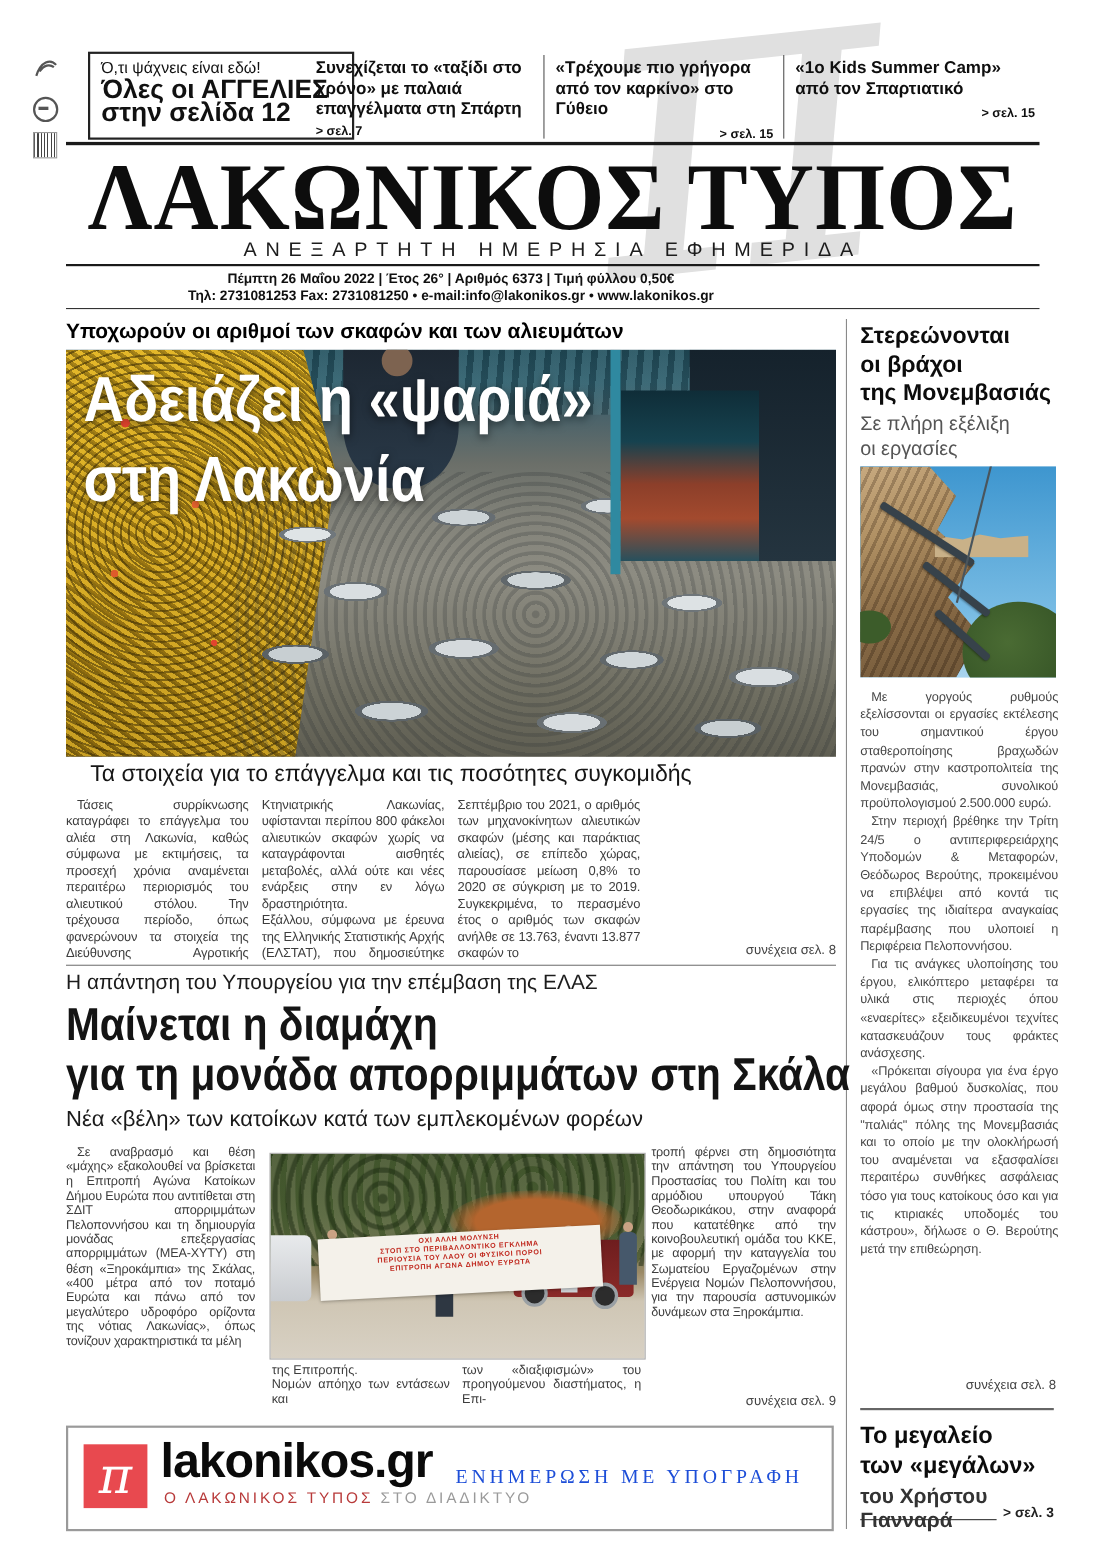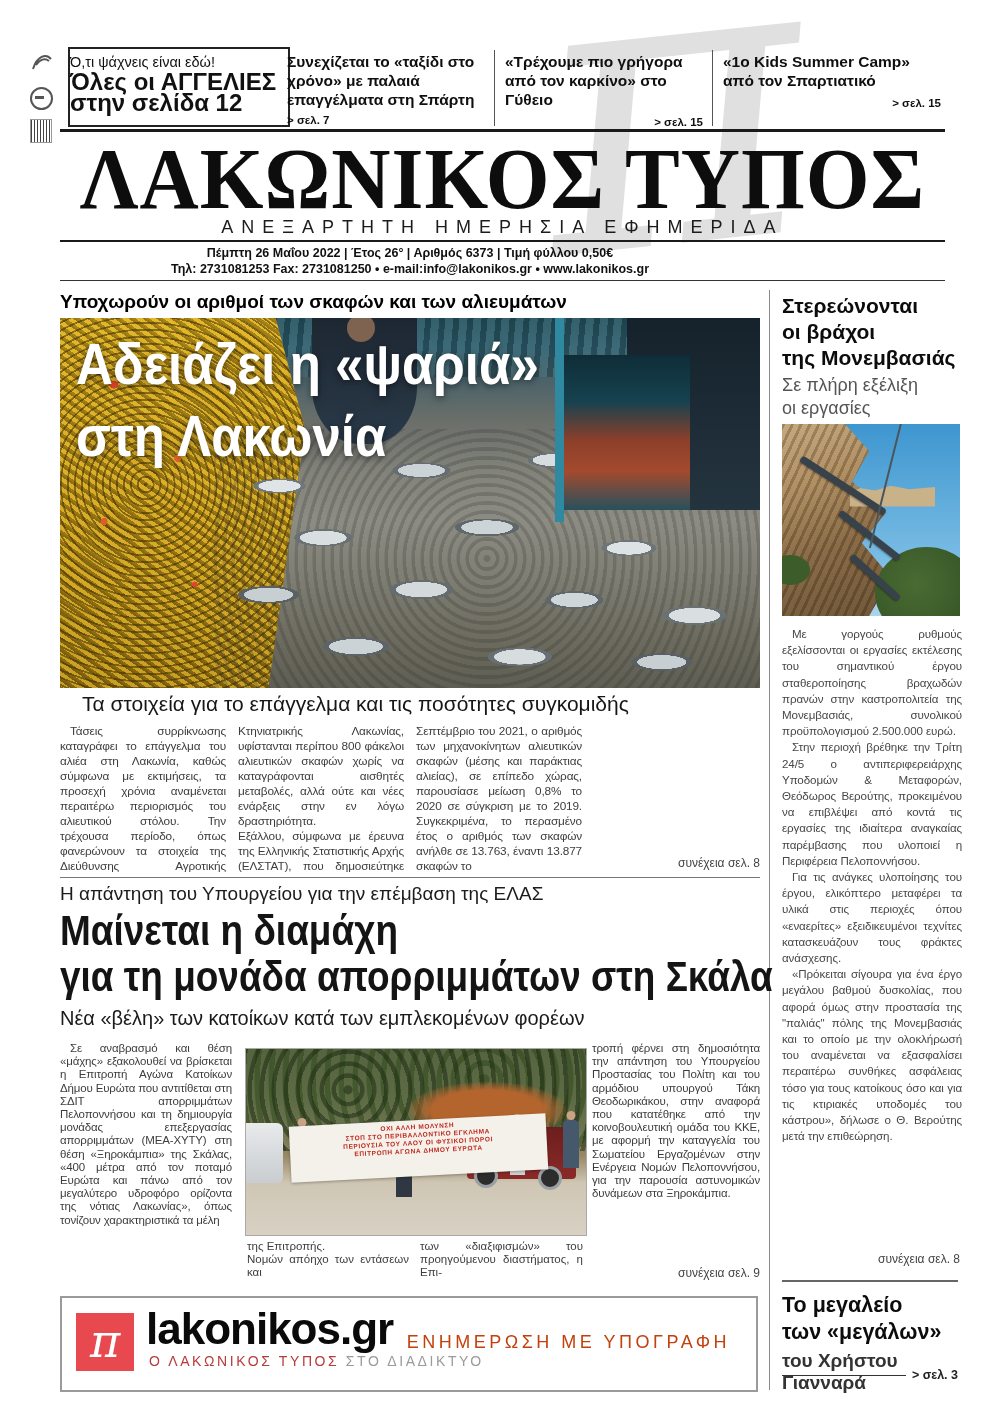--- a/index.html
+++ b/index.html
@@ -12,21 +12,21 @@
             font-size:400px;line-height:1;color:#e0e0e0;transform:rotate(-6deg);}
 
   
   #edge{left:30px;top:50px;width:28px;}
   #edge .mark{margin-bottom:9px;color:#555;}
   #stamp{width:19px;height:19px;border:2px solid #555;border-radius:50%;position:relative;}
   #stamp:after{content:"";position:absolute;left:3px;top:7px;width:9px;height:3px;background:#555;}
   #barcode{width:20px;height:22px;background:repeating-linear-gradient(90deg,#444 0 1px,transparent 1px 3px);border:1px solid #999;}
 
   
-  #classifieds{left:68px;top:47px;width:218px;height:66px;border:2px solid #222;background:#fff;padding:5px 0;}
+  #classifieds{left:80px;top:47px;width:218px;height:66px;border:2px solid #222;background:#fff;padding:5px 10px;}
   #classifieds .c1{font-size:14.5px;color:#111;margin-bottom:1px;}
   #classifieds .c2{font-size:24px;font-weight:bold;line-height:21px;}
   .teaser{font-weight:bold;font-size:15.5px;line-height:19px;color:#0f0f0f;}
   #teaser1{left:287px;top:52px;width:198px;}
   #teaser2{left:505px;top:52px;width:198px;}
   #teaser3{left:723px;top:52px;width:218px;}
   .teaser .pg{font-size:11.5px;font-weight:bold;}
   #teaser2 .pg,#teaser3 .pg{display:block;text-align:right;margin-top:4px;}
   .vsep{width:1px;height:76px;background:#555;top:50px;}
   #sep1{left:494px;} #sep2{left:712px;}
@@ -137,21 +137,21 @@
   #fg5{right:2%;top:38%;width:16px;height:48px;background:#46586b;}
 
   
   #footer-box{left:60px;top:1296px;width:694px;height:92px;border:2px solid #9a9a9a;background:#fff;}
   #footer-box > *{position:absolute;}
   #logo-square{left:14px;top:15px;width:58px;height:58px;background:#e8494f;color:#fff;
      font-family:"DejaVu Serif",serif;font-style:italic;font-size:46px;line-height:56px;text-align:center;}
   #site-name{left:84px;top:6px;font-size:44px;font-weight:bold;letter-spacing:-1px;color:#0a0a0a;}
   #site-tagline{left:87px;top:55px;font-size:14px;letter-spacing:2.6px;}
   #site-tagline .t1{color:#b83a3a;} #site-tagline .t2{color:#9a9a9a;}
-  #slogan{right:26px;top:34px;font-size:18px;letter-spacing:3.5px;color:#c2410c;}
+  #slogan{right:26px;top:34px;font-size:18px;letter-spacing:3.5px;color:#1d4ed8;font-family:Liberation Serif, serif;}
 
   
   #sb-title{left:782px;top:293px;width:180px;font-size:21px;font-weight:bold;line-height:26px;
       white-space:pre-line;color:#0c0c0c;}
   #sb-sub{left:782px;top:374px;width:180px;font-size:18px;line-height:23px;color:#555;white-space:pre-line;}
   #mv-photo{left:782px;top:424px;width:178px;height:192px;overflow:hidden;
       background:linear-gradient(180deg,#3e96cf 0%,#79bce4 70%,#a9d4ee 100%);}
   #mv-photo > div{position:absolute;}
   #mv-cliff{left:0;top:0;width:68%;height:100%;
       background:linear-gradient(160deg,#c7a97f 0%,#b09063 30%,#8a6c47 60%,#6f5638 100%),
@@ -170,21 +170,21 @@
   #cable{left:58%;top:-4%;width:2px;height:70%;background:#4a555c;transform:rotate(14deg);}
 
   #sb-body{left:782px;top:626px;width:180px;height:622px;overflow:hidden;font-size:11.6px;
       line-height:16.2px;color:#474747;text-align:justify;letter-spacing:-0.1px;}
   #sb-body p{margin:0;text-indent:10px;}
   #sb-cont{left:782px;top:1252px;width:178px;text-align:right;font-size:12px;color:#444;}
   #sb-rule{left:782px;top:1280px;width:176px;height:2px;background:#666;}
   #sb2-title{left:782px;top:1292px;width:180px;font-size:21.5px;font-weight:bold;line-height:27px;
       white-space:pre-line;color:#0c0c0c;}
   #sb2-byline{left:782px;top:1350px;width:180px;font-size:19px;font-weight:bold;color:#333;}
-  #sb2-pageline{left:782px;top:1368px;width:176px;display:flex;align-items:center;}
+  #sb2-pageline{left:782px;top:1368px;width:176px;display:flex;align-items:flex-end;}
   #sb2-pageline .line{flex:1;height:1px;background:#333;margin-right:6px;}
   #sb2-pageline .pg{font-size:12.5px;font-weight:bold;color:#222;}
 </style>
 </head>
 <body>
 
 <div class="page">
 
   <div id="bg-glyph">π</div>
 

